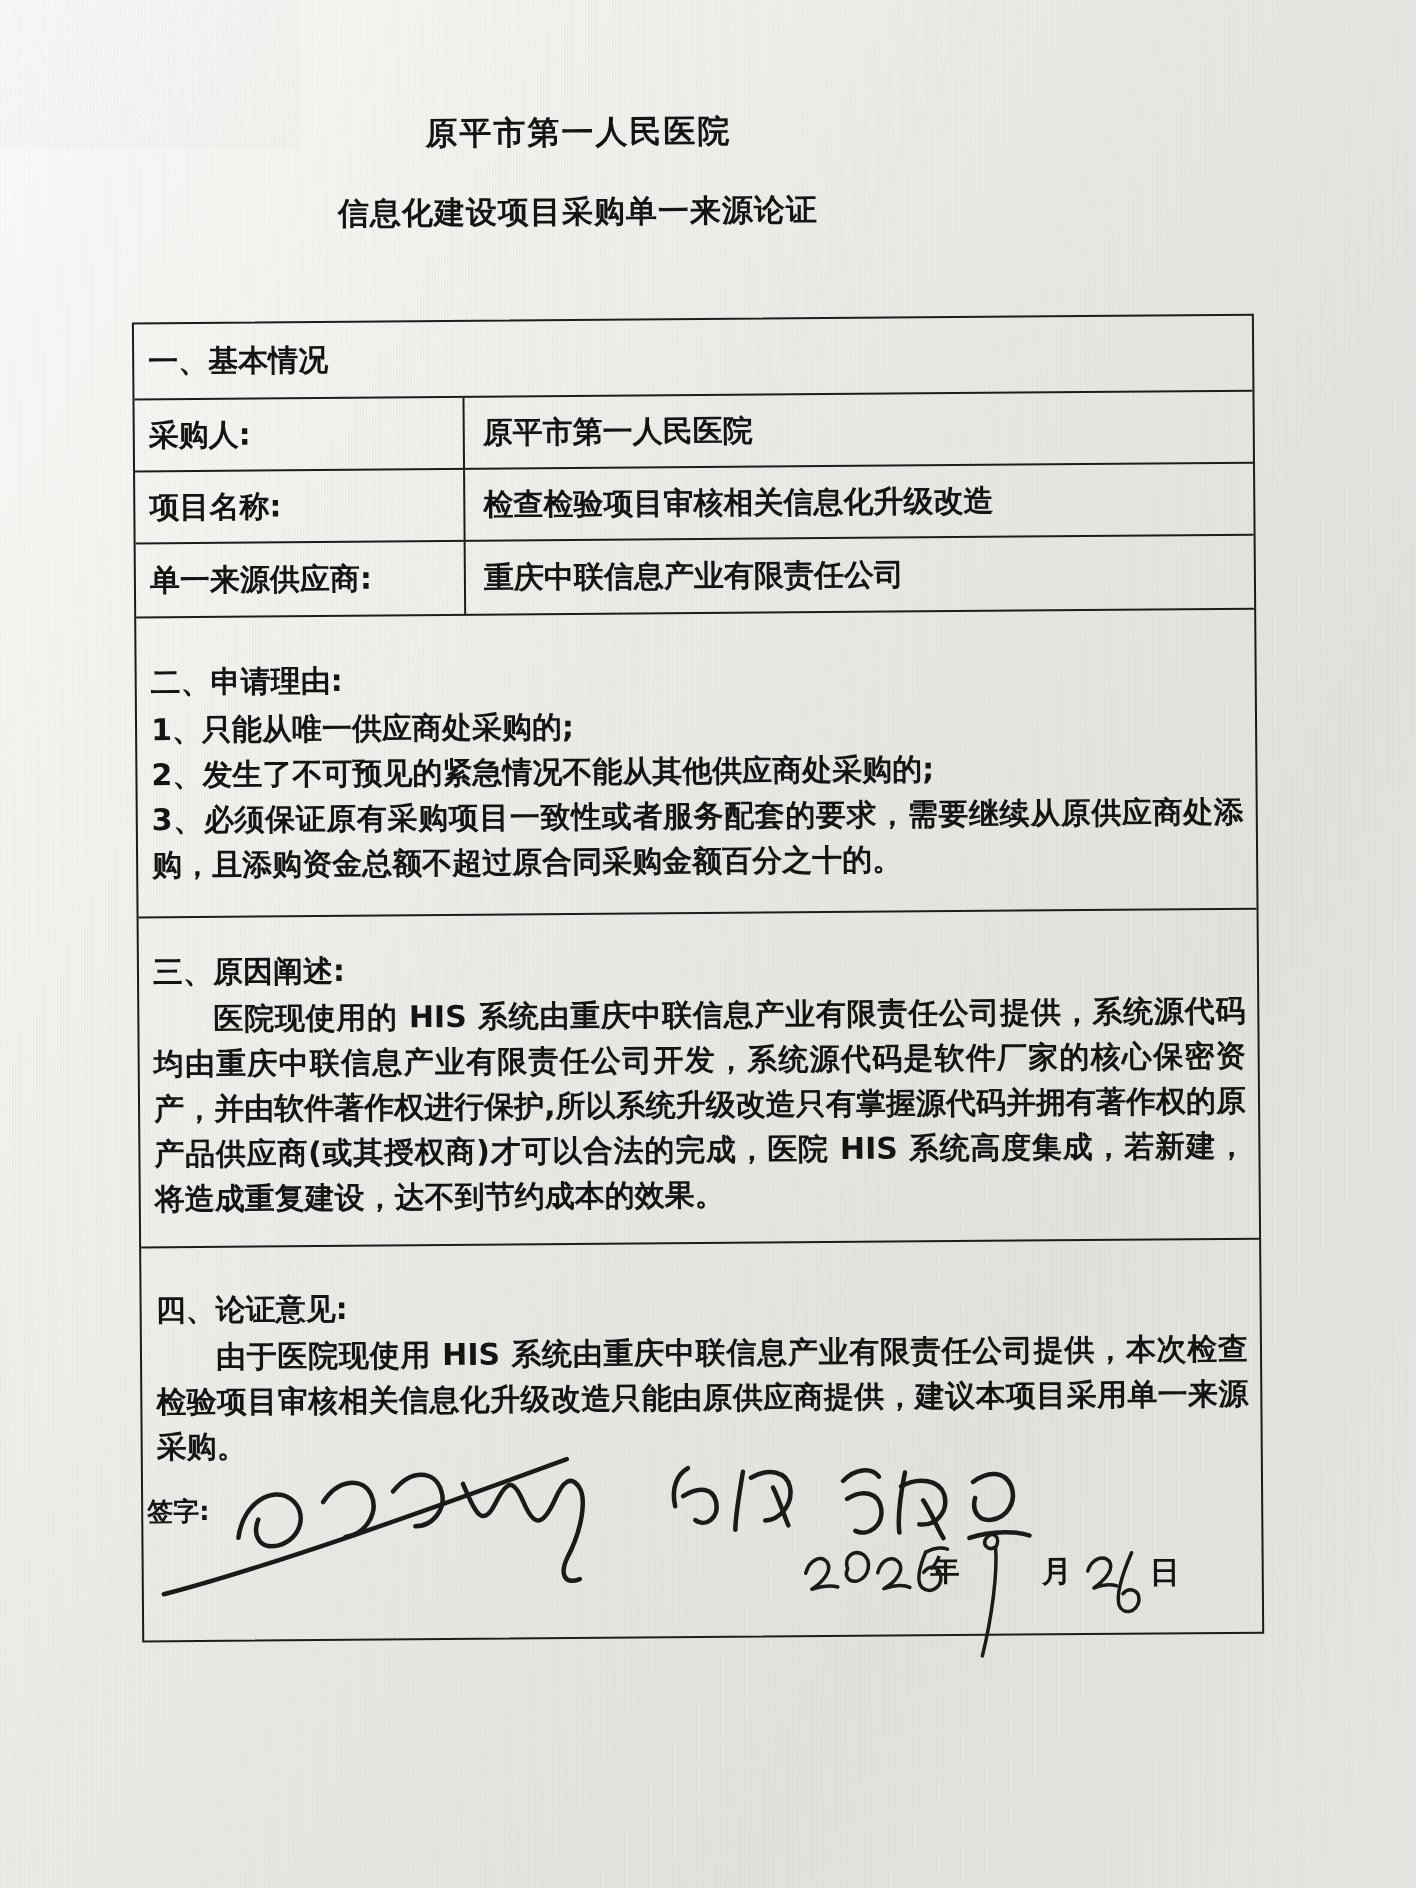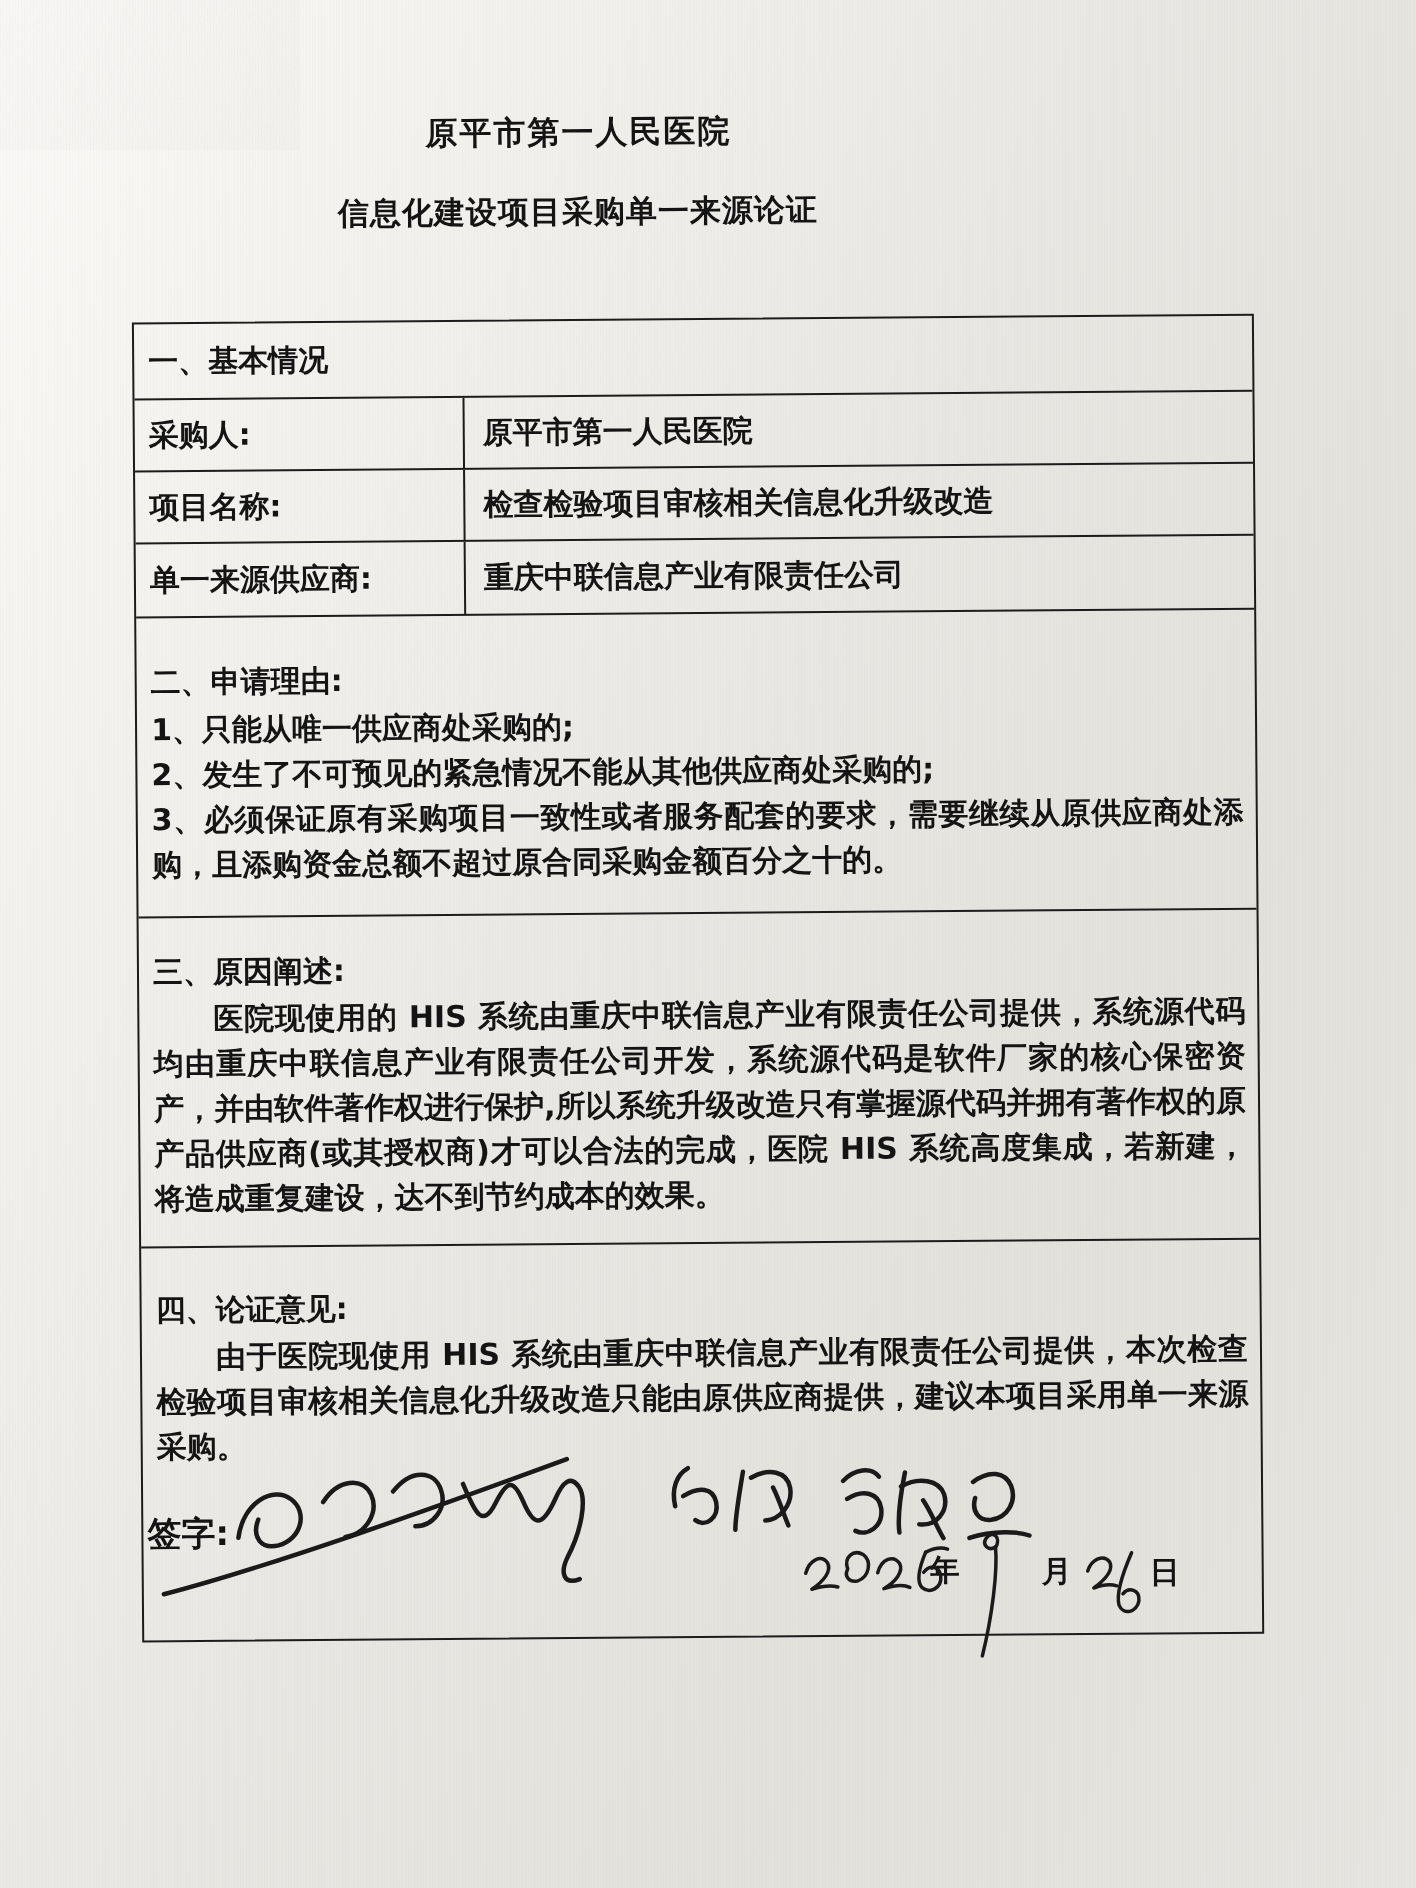--- a/index.html
+++ b/index.html
@@ -46,21 +46,21 @@
     display:flex;align-items:center;padding-left:14px;
   }
   .kv .v{flex:1;display:flex;align-items:center;padding-left:18px;}
   .sec{overflow:visible;}
   .sec .heading{position:absolute;left:14px;white-space:nowrap;}
   .sec .body-text{
     position:absolute;left:14px;width:1092px;line-height:45px;
     text-align:justify;text-justify:inter-ideograph;
   }
   .indent{text-indent:2em;}
-  .sign-label{position:absolute;left:4px;top:246px;font-size:34px;font-weight:600;margin-top:17px;}
+  .sign-label{position:absolute;left:4px;top:246px;font-size:26px;font-weight:600;}
   .date-char{position:absolute;font-size:30px;font-weight:600;}
   .hand-svg{position:absolute;left:0;top:0;width:1122px;height:430px;overflow:visible;pointer-events:none;}
   .hand-svg path{fill:none;stroke:#1a1a1a;stroke-linecap:round;stroke-linejoin:round;}
   .stroke-main{stroke-width:4.5px;}
   .stroke-thin{stroke-width:3.5px;}
 </style>
 </head>
 <body>
 
 <div class="paper"></div>

